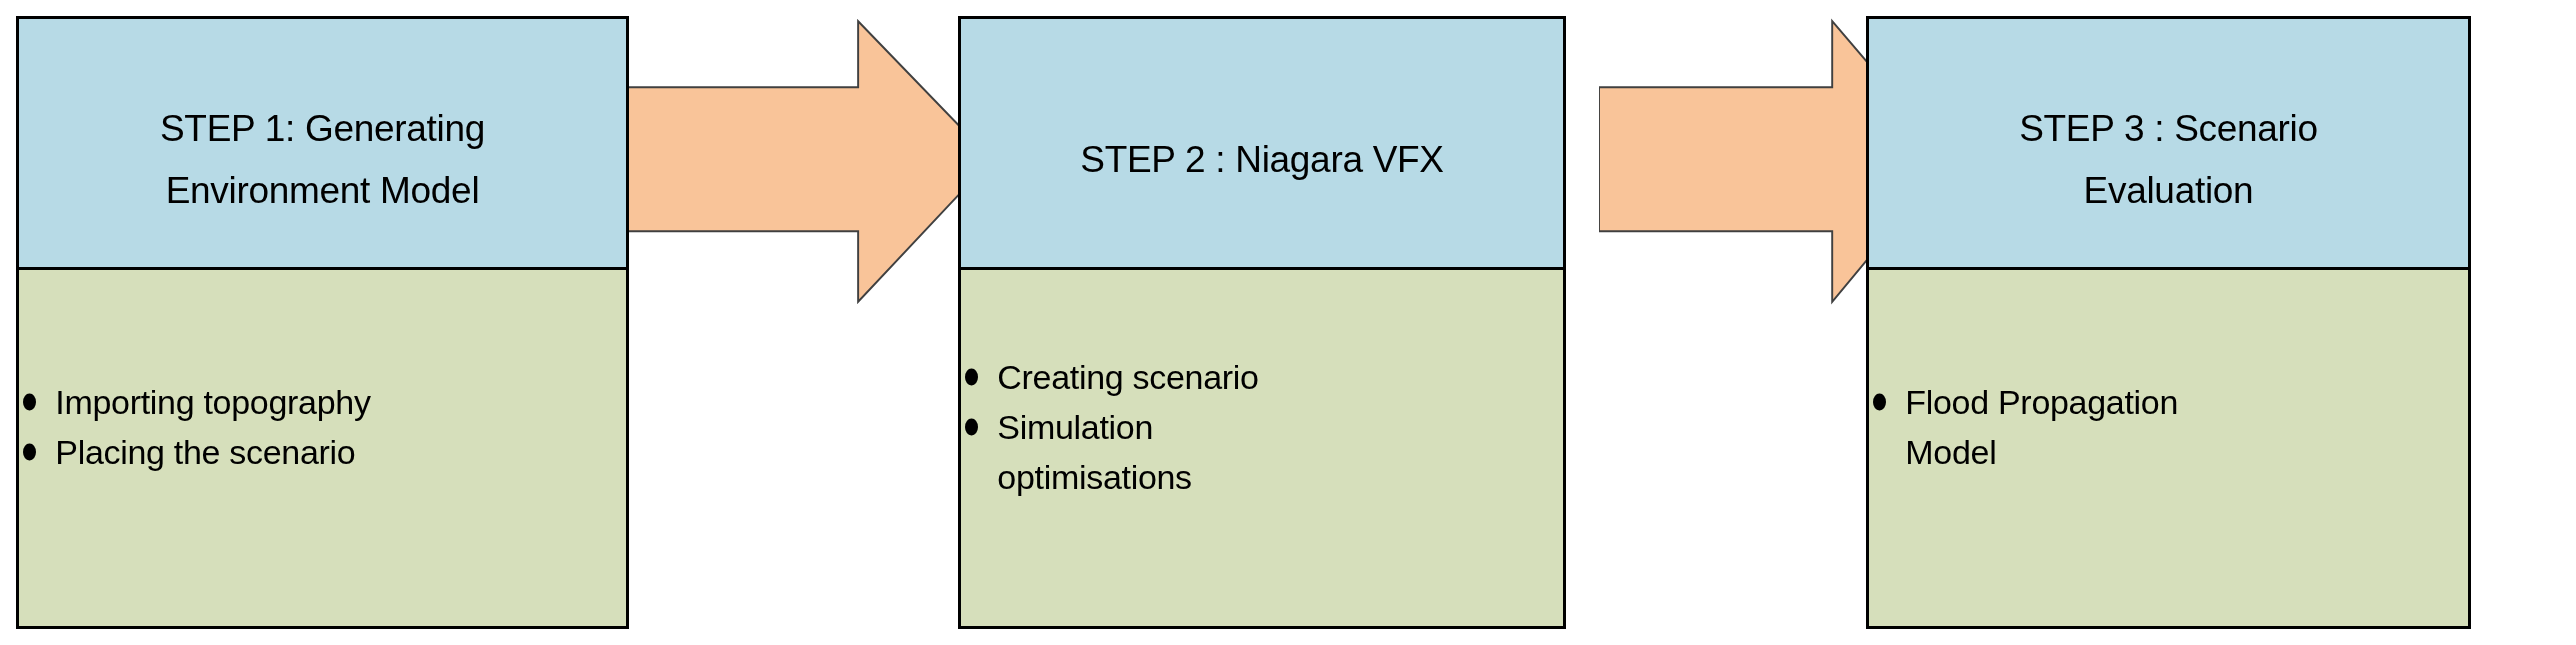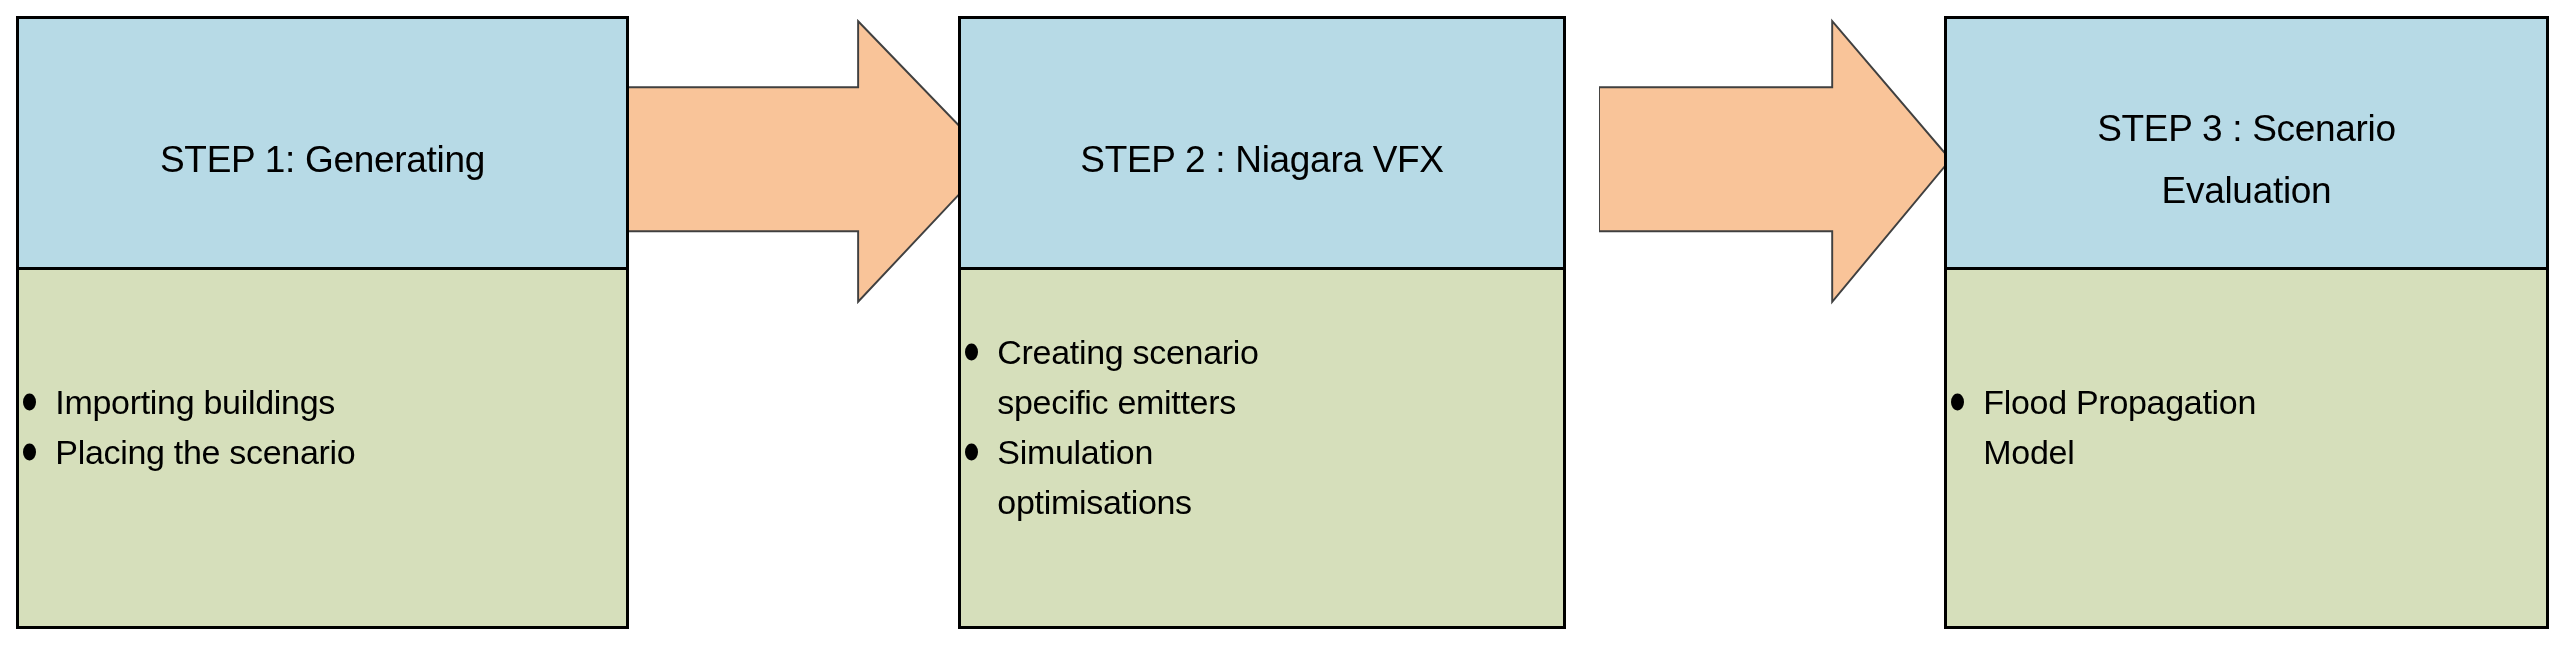--- a/index.html
+++ b/index.html
@@ -23,21 +23,21 @@
     position:absolute;
     top:16px;height:613px;
     border:3.9px solid var(--box-border);
     box-sizing:border-box;
     background:var(--body-bg);
     z-index:2;
     display:flex;flex-direction:column;
   }
   .box-1{left:16px;width:613px;}
   .box-2{left:958px;width:608px;}
-  .box-3{left:1944px;width:605px;}
+  .box-3{left:1866px;width:605px;}
 
   .step-header{
     height:248px;flex:0 0 248px;
     border-bottom:3.9px solid var(--box-border);
     background:var(--header-bg);
     display:flex;flex-direction:column;
     align-items:center;justify-content:center;
     transform:translateY(0);
   }
   .header-text{
@@ -97,28 +97,29 @@
   </svg>
 
   <svg class="flow-arrow arrow-2" viewBox="0 0 548 444" preserveAspectRatio="none" aria-hidden="true">
     <polygon points="0,107 361,107 361,5 544,219 361,439 361,330 0,330"></polygon>
   </svg>
 
   <div class="step-box box-1">
     <div class="step-header">
       <div class="header-text">
         <span class="header-line">STEP 1: Generating</span>
+        <span class="header-line">Environment Model</span>
       </div>
     </div>
     <div class="step-body">
       <div class="bullet-list">
         <div class="bullet-item">
           <span class="bullet-dot"></span>
           <span class="bullet-text">
-            <span class="bullet-line">Importing buildings</span>
+            <span class="bullet-line">Importing topography</span>
           </span>
         </div>
         <div class="bullet-item">
           <span class="bullet-dot"></span>
           <span class="bullet-text">
             <span class="bullet-line">Placing the scenario</span>
           </span>
         </div>
       </div>
     </div>
@@ -129,21 +130,20 @@
       <div class="header-text">
         <span class="header-line">STEP 2 : Niagara VFX</span>
       </div>
     </div>
     <div class="step-body">
       <div class="bullet-list">
         <div class="bullet-item">
           <span class="bullet-dot"></span>
           <span class="bullet-text">
             <span class="bullet-line">Creating scenario</span>
-            <span class="bullet-line">specific emitters</span>
           </span>
         </div>
         <div class="bullet-item">
           <span class="bullet-dot"></span>
           <span class="bullet-text">
             <span class="bullet-line">Simulation</span>
             <span class="bullet-line">optimisations</span>
           </span>
         </div>
       </div>

